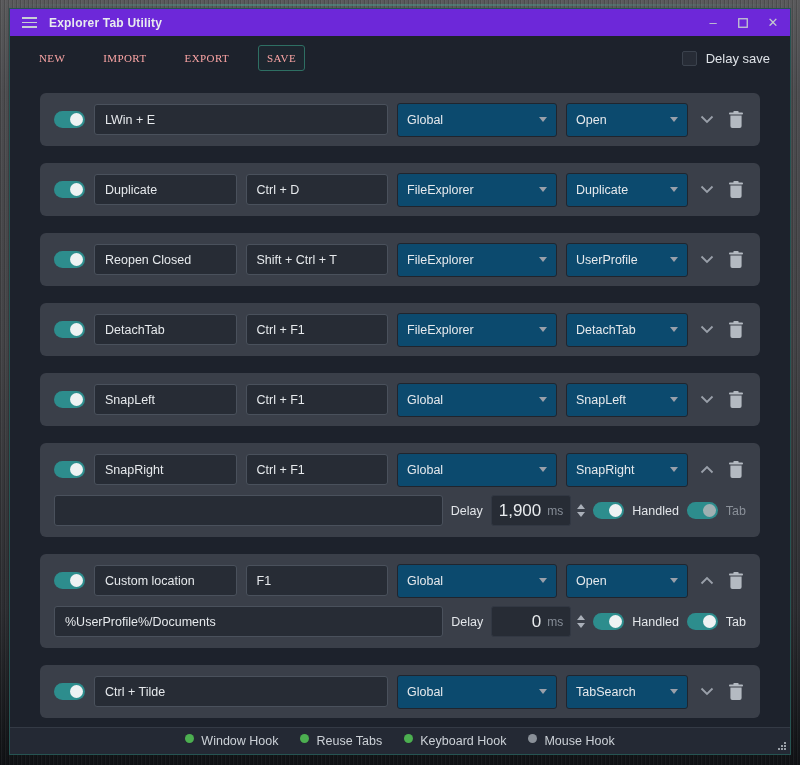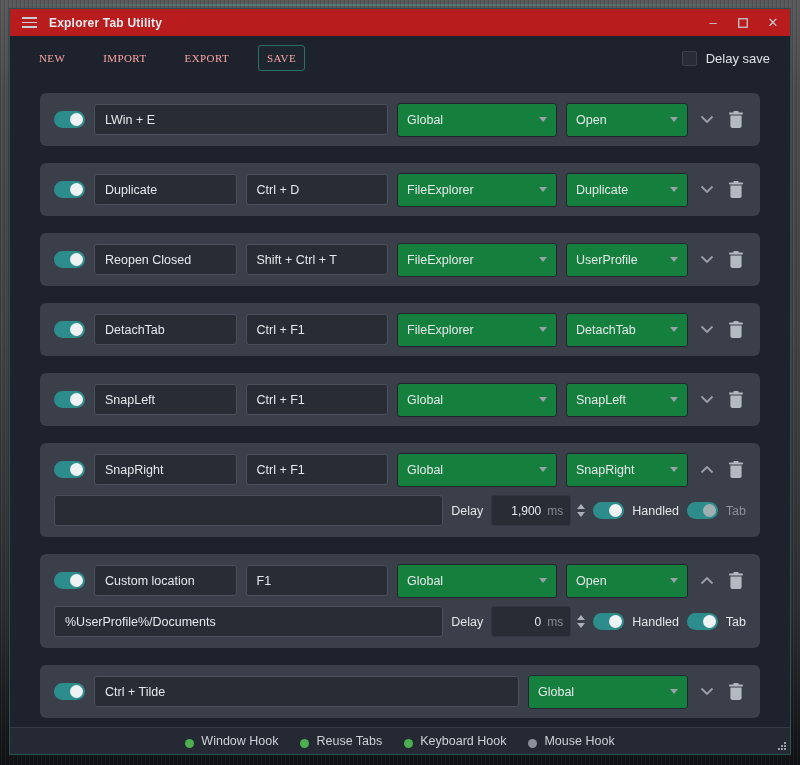--- a/index.html
+++ b/index.html
@@ -20,21 +20,21 @@
 
   
   .window {
     position:absolute; left:9px; top:8px; width:782px; height:747px;
     background:#1d222c; border:1px solid rgba(45,125,115,.55);
     display:flex; flex-direction:column;
     color:#e6e9ec; font-size:13px;
   }
 
   
-  .titlebar { height:27px; flex:0 0 27px; background:#b91c1c; display:flex; align-items:center; padding:0 2px 0 12px; }
+  .titlebar { height:27px; flex:0 0 27px; background:#6d28d9; display:flex; align-items:center; padding:0 2px 0 12px; }
   .hamburger { width:15px; display:flex; flex-direction:column; gap:3px; margin-right:12px; cursor:pointer; }
   .hamburger i { display:block; height:1.5px; background:#c8cdd4; }
   .title { font-size:12px; font-weight:bold; color:#e8ebef; letter-spacing:.2px; }
   .win-controls { margin-left:auto; display:flex; }
   .win-btn { width:30px; height:27px; display:flex; align-items:center; justify-content:center; color:#c4c9d0; font-size:13px; cursor:pointer; background:none; border:none; }
   .win-btn svg { display:block; }
 
   
   .menubar { height:44px; flex:0 0 44px; display:flex; align-items:center; padding:0 20px; gap:20px; }
   .menu-btn { background:none; border:1px solid transparent; color:#fca5a5; font-family:Liberation Serif, serif; font-size:11px; letter-spacing:.4px; padding:6px 8px; cursor:pointer; }
@@ -53,48 +53,48 @@
   .switch { position:relative; width:31px; height:17px; border-radius:9px; background:#2d8d8d; flex:0 0 31px; cursor:pointer; }
   .switch .knob { position:absolute; top:2px; right:2px; width:13px; height:13px; border-radius:50%; background:#eef2f3; }
   .dim-tab .tab-switch .knob { background:#9fb0b2; }
 
   
   .field { height:31px; background:#272c35; border:1px solid #4a515c; border-radius:3px; color:#e6e9ec; font-family:inherit; font-size:12.5px; padding:0 10px; outline:none; }
   .field::placeholder { color:#68707a; }
   .f-name, .f-hotkey { flex:1 1 0; min-width:0; }
 
   
-  .select { height:31px; border-radius:3px; background:#15803d; border:1px solid #20252e; display:flex; align-items:center; padding:16px 9px; cursor:pointer; }
+  .select { height:31px; border-radius:3px; background:#0c4a6e; border:1px solid #20252e; display:flex; align-items:center; padding:16px 9px; cursor:pointer; }
   .sel-scope { flex:0 0 160px; }
   .sel-action { flex:0 0 122px;gap:16px; }
   .select span.val { flex:1; font-size:12.5px; color:#e6e9ec; white-space:nowrap; overflow:hidden; }
   .caret { width:0; height:0; border-left:4px solid transparent; border-right:4px solid transparent; border-top:5px solid #9aa0aa; margin-left:6px; flex:0 0 auto; }
 
   .icon-btn { background:none; border:none; padding:0; cursor:pointer; display:flex; align-items:center; justify-content:center; width:20px; height:24px; }
   .chev-icon { transition:transform .1s; }
   .expanded .chev-icon { transform:rotate(180deg); }
 
   
   .row-details { display:none; align-items:center; gap:8px; height:31px; }
   .expanded .row-details { display:flex; }
   .f-location { flex:1 1 0; min-width:0; }
   .lbl { font-size:12.5px; color:#e3e6ea; white-space:nowrap; }
   .spin { height:31px; flex:0 0 80px; background:#272c35; border:1px solid #323843; border-radius:3px; display:flex; align-items:center; justify-content:flex-end; padding:0 7px; gap:6px; cursor:text; }
-  .spin-val { color:#e8ebee; font-size:12px; }
+  .spin-val { color:#e8ebee; font-size:17px; }
   .spin-unit { color:#868d97; font-size:12px; }
   .spin-arrows { display:flex; flex-direction:column; gap:3px; cursor:pointer; margin-left:-2px; }
   .arr { width:0; height:0; border-left:4px solid transparent; border-right:4px solid transparent; }
   .arr.up { border-bottom:5px solid #aab0b9; }
   .arr.dn { border-top:5px solid #aab0b9; }
   .tab-label { color:#e3e6ea; }
   .dim-tab .tab-label { color:#8a9099; }
 
   
   .statusbar { flex:0 0 27px; margin-top:auto; background:#242934; border-top:1px solid #343a45; display:flex; align-items:center; justify-content:center; gap:22px; position:relative; }
-  .status-item { display:flex; align-items:flex-end; gap:7px; font-size:12.5px; color:#ccd1d7; }
+  .status-item { display:flex; align-items:flex-start; gap:7px; font-size:12.5px; color:#ccd1d7; }
   .dot { width:9px; height:9px; border-radius:50%; }
   .dot.green { background:#4caf50; }
   .dot.gray  { background:#8a9098; }
   .grip { position:absolute; right:3px; bottom:3px; }
 </style>
 </head>
 <body>
 
 <div class="desktop">
   <div class="window">
@@ -395,20 +395,24 @@
     </div>
   </div>
         <div class="card">
     <div class="row-main">
       <span class="switch">
               <span class="knob"></span>
             </span>
       <input class="field f-hotkey" value="Ctrl + Tilde" style="">
       <div class="select sel-scope">
         <span class="val">Global</span>
+        <span class="caret"></span>
+      </div>
+      <div class="select sel-action">
+        <span class="val">TabSearch</span>
         <span class="caret"></span>
       </div>
       <button class="icon-btn">
         <svg class="chev-icon" width="14" height="9" viewBox="0 0 14 9">
                 <polyline points="1.5,1.5 7,7 12.5,1.5" fill="none" stroke="#9aa0aa" stroke-width="1.8"></polyline>
               </svg>
       </button>
       <button class="icon-btn">
         <svg width="14" height="17" viewBox="0 0 14 17">
           <g fill="#b4bac2">

